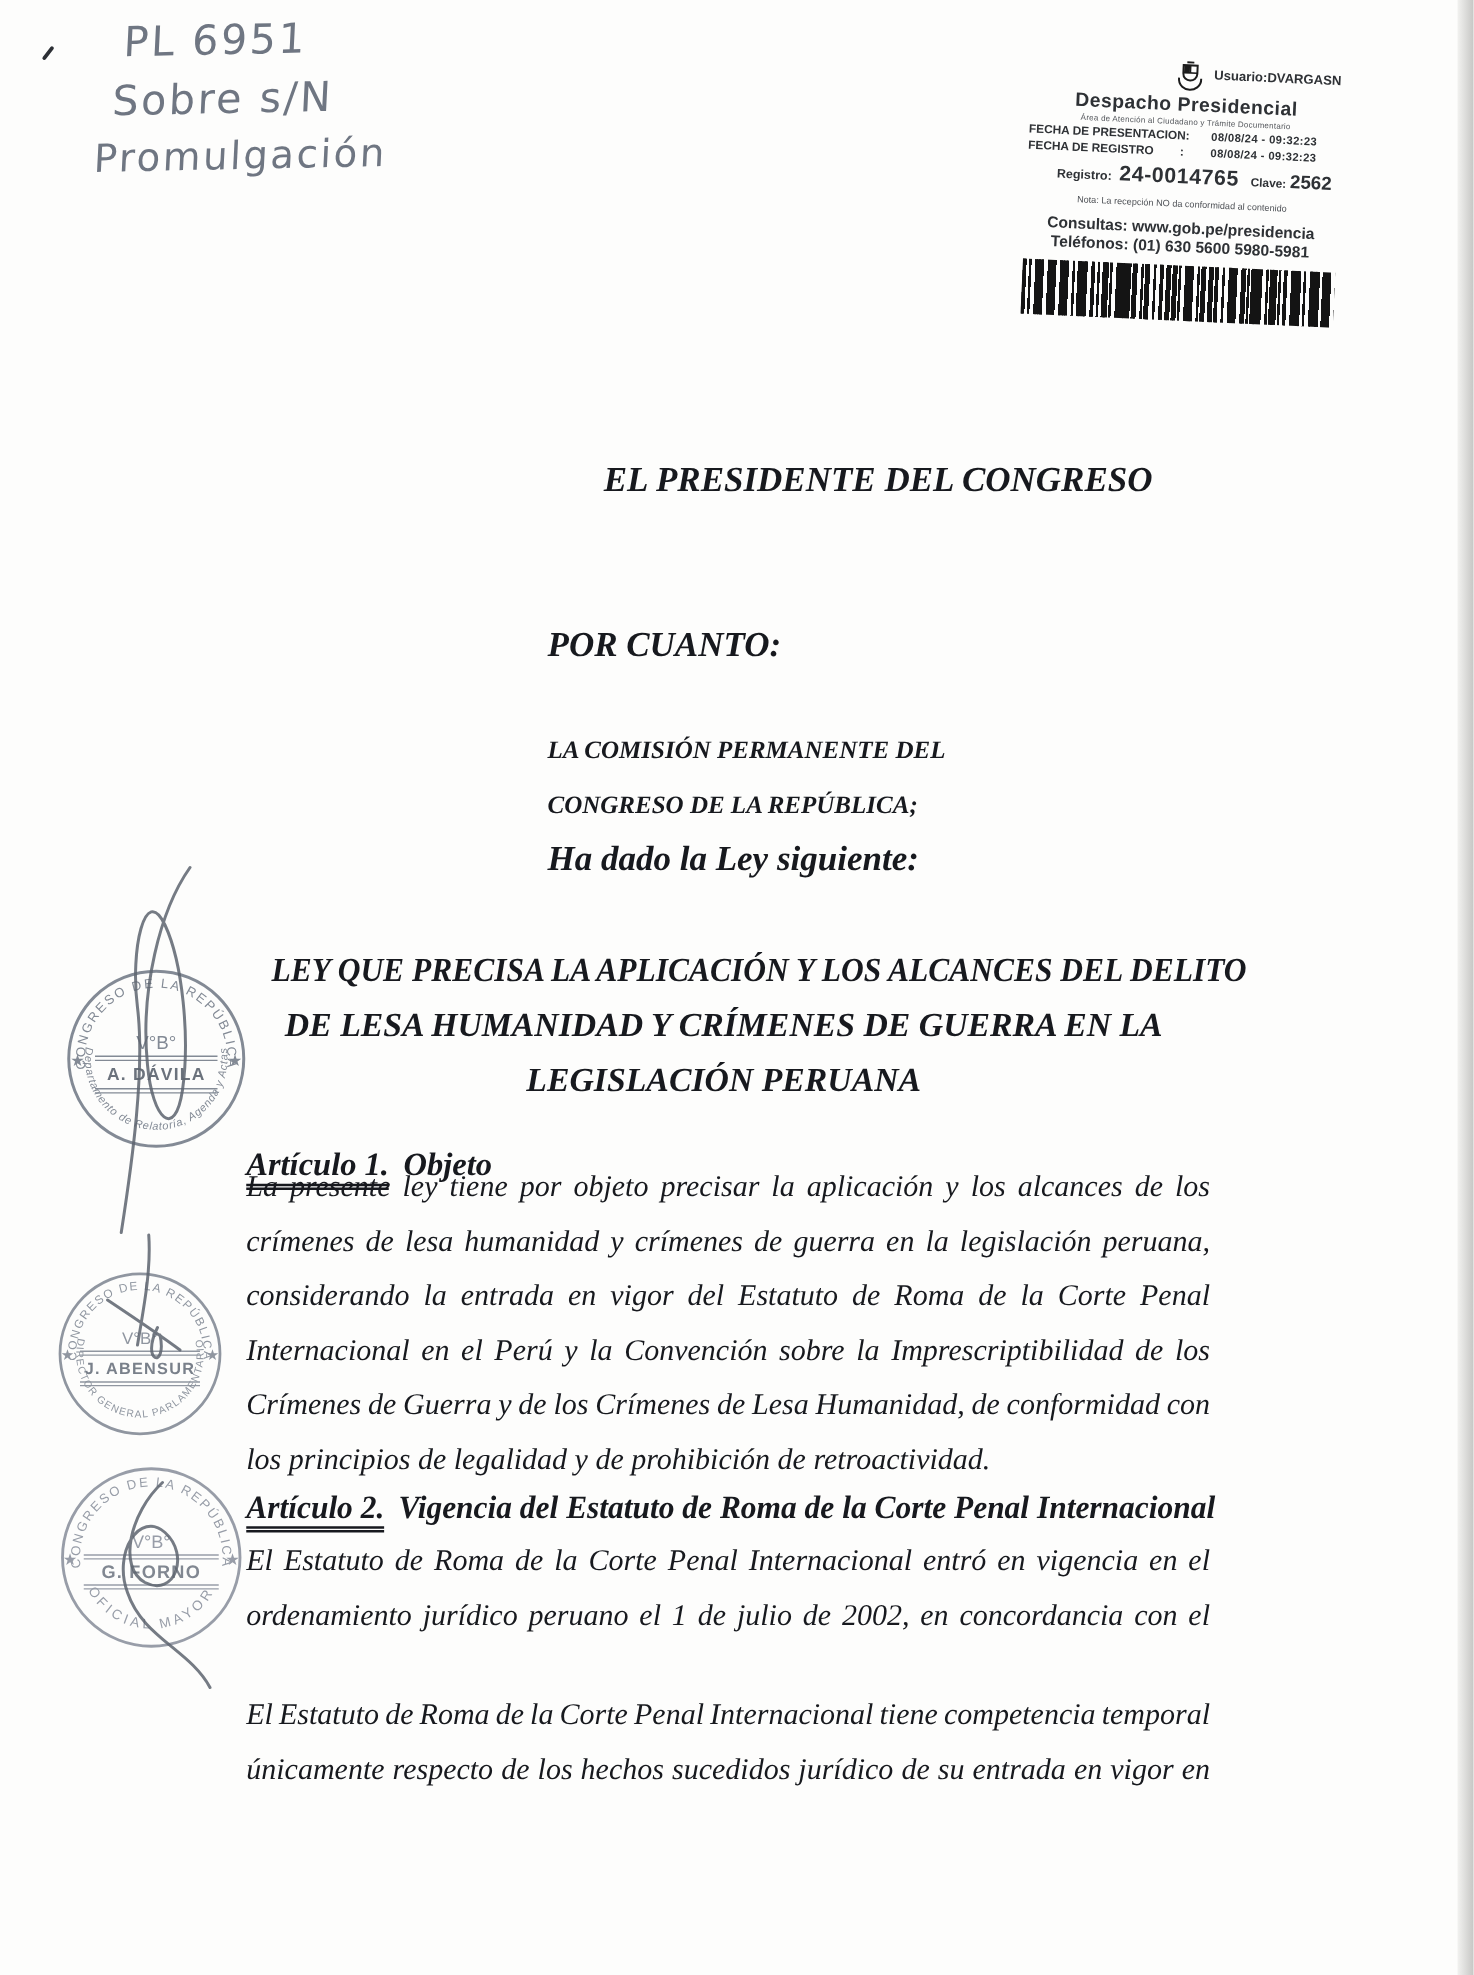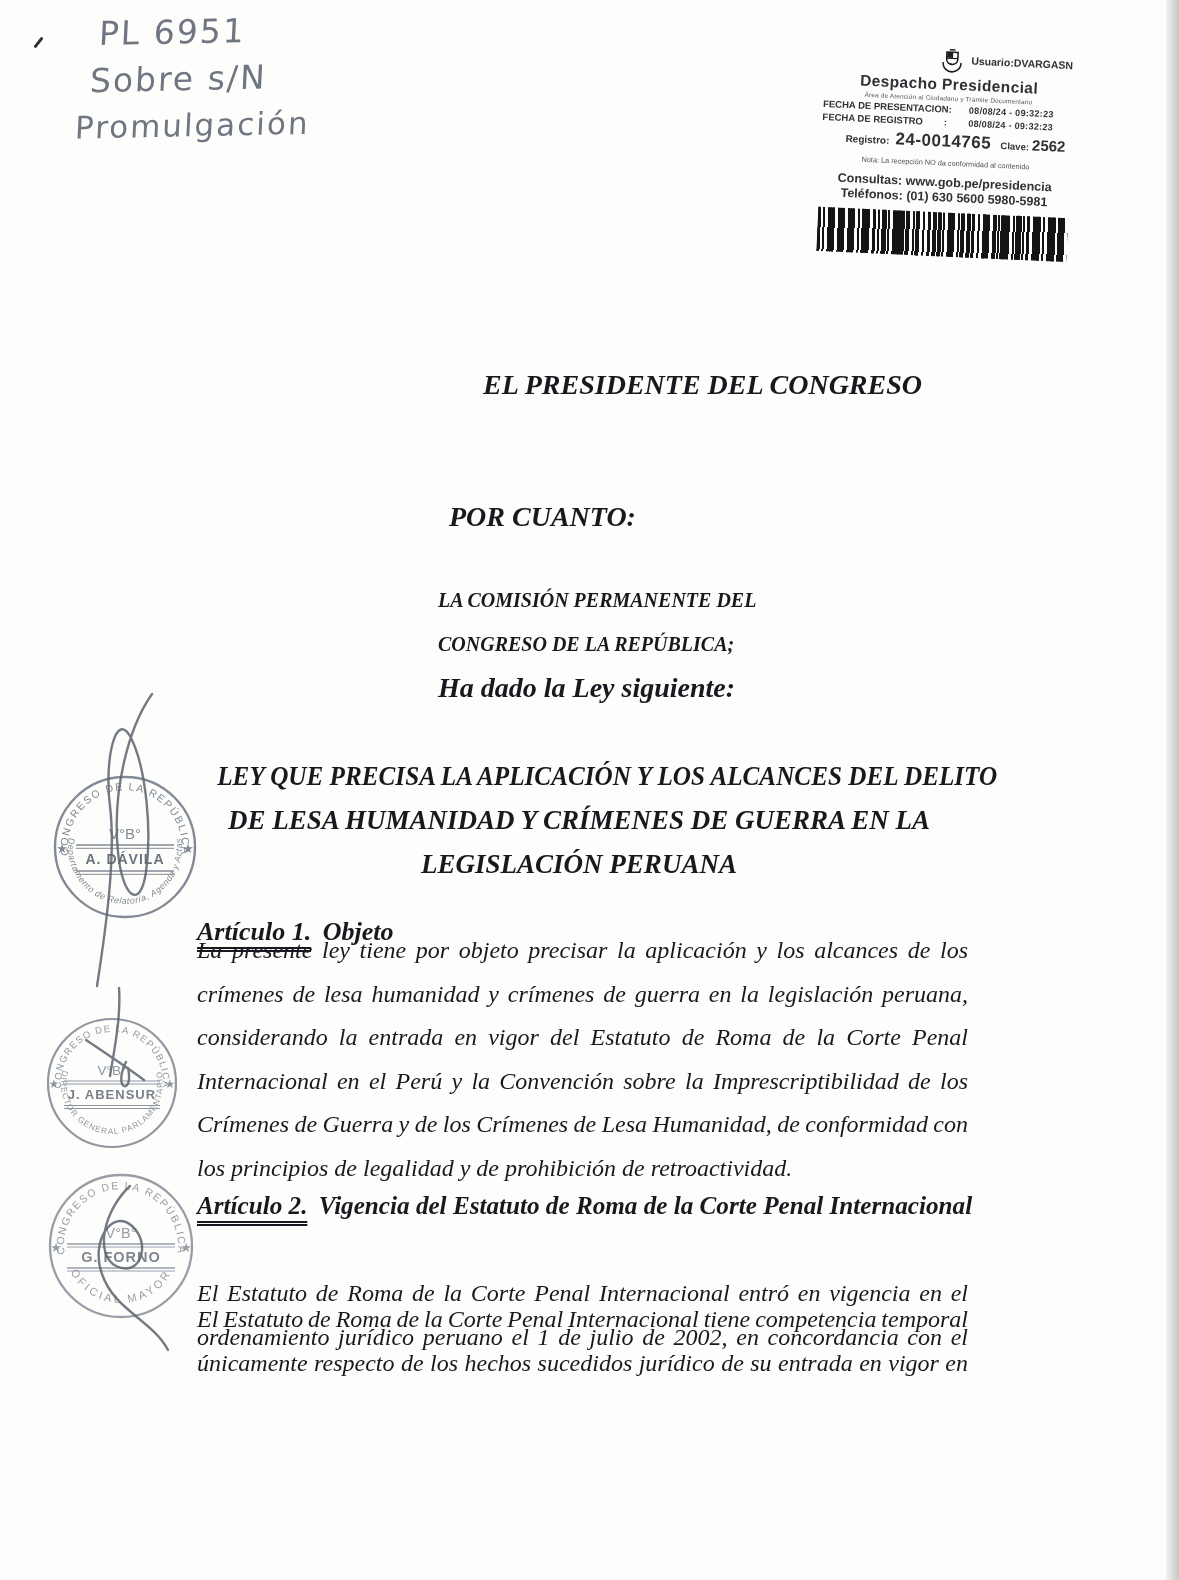--- a/index.html
+++ b/index.html
@@ -37,32 +37,32 @@
   .rs-tel{text-align:center;font-size:12.5px;font-weight:bold;margin-top:1px;}
   .barcode{height:44px;margin-top:8px;background:
       repeating-linear-gradient(90deg,#141414 0 2px,transparent 2px 5px),
       repeating-linear-gradient(90deg,#141414 0 3px,transparent 3px 11px),
       repeating-linear-gradient(90deg,transparent 0 13px,#141414 13px 17px);}
 
   
   .doc{position:absolute;font-style:italic;white-space:nowrap;}
   .bold{font-weight:bold;}
   .doc-heading{left:438px;top:362px;font-size:28px;line-height:45px;margin-left:45px;}
-  .por-cuanto{left:438px;top:494px;font-size:28px;line-height:45px;margin-left:11px;}
+  .por-cuanto{left:438px;top:494px;font-size:28px;line-height:45px;}
   .comision{left:438px;top:578px;font-size:20px;line-height:44px;}
   .hadado{left:438px;top:665px;font-size:28px;line-height:45px;}
   .law-title{left:189px;top:754px;width:780px;text-align:center;font-size:27px;
         line-height:44px;font-weight:bold;white-space:normal;}
   .law-title .tline{white-space:nowrap;}
   .article-head{left:197px;width:775px;font-size:26px;line-height:40px;font-weight:bold;}
   .ah-1{top:912px;} .ah-2{top:1186px;}
   .art-num{border-bottom:5px double #17191e;padding-bottom:1px;}
   .art-title{margin-left:.45em;}
   .body-block{left:197px;width:771px;font-size:24px;line-height:43.5px;white-space:normal;}
-  .bb-1{top:929px;} .bb-2{top:1228px;margin-top:44px;} .bb-3{top:1298px;}
+  .bb-1{top:929px;} .bb-2{top:1228px;} .bb-3{top:1351px;}
   .bline{white-space:nowrap;}
   .bline span{display:inline-block;}
 
   
   .round-stamp{position:absolute;}
   .rs-1{left:40px;top:762px;opacity:.92;}
   .rs-2{left:34px;top:1005px;opacity:.85;}
   .rs-3{left:35px;top:1160px;opacity:.82;}
   .sig-layer{position:absolute;left:0;top:0;pointer-events:none;}
 </style>

